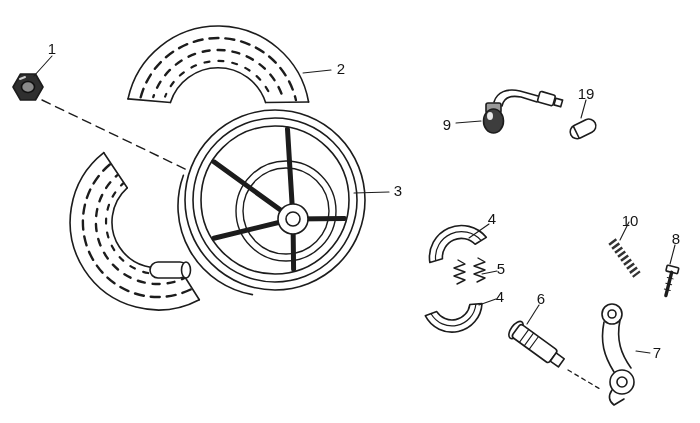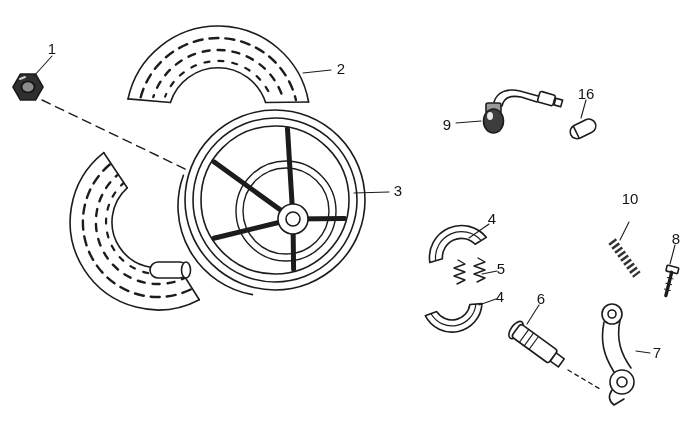--- a/index.html
+++ b/index.html
@@ -161,16 +161,16 @@
   <div class="callout" style="left:52px;top:48px">1</div>
   <div class="callout" style="left:341px;top:68px">2</div>
   <div class="callout" style="left:398px;top:190px">3</div>
   <div class="callout" style="left:492px;top:218px">4</div>
   <div class="callout" style="left:501px;top:268px">5</div>
   <div class="callout" style="left:500px;top:296px">4</div>
   <div class="callout" style="left:541px;top:298px">6</div>
   <div class="callout" style="left:657px;top:352px">7</div>
   <div class="callout" style="left:676px;top:238px">8</div>
   <div class="callout" style="left:447px;top:124px">9</div>
-  <div class="callout" style="left:630px;top:198px">10</div>
-  <div class="callout" style="left:586px;top:93px">16</div>
+  <div class="callout" style="left:630px;top:220px">10</div>
+  <div class="callout" style="left:586px;top:93px">19</div>
 
 </div>
 
 </body></html>

